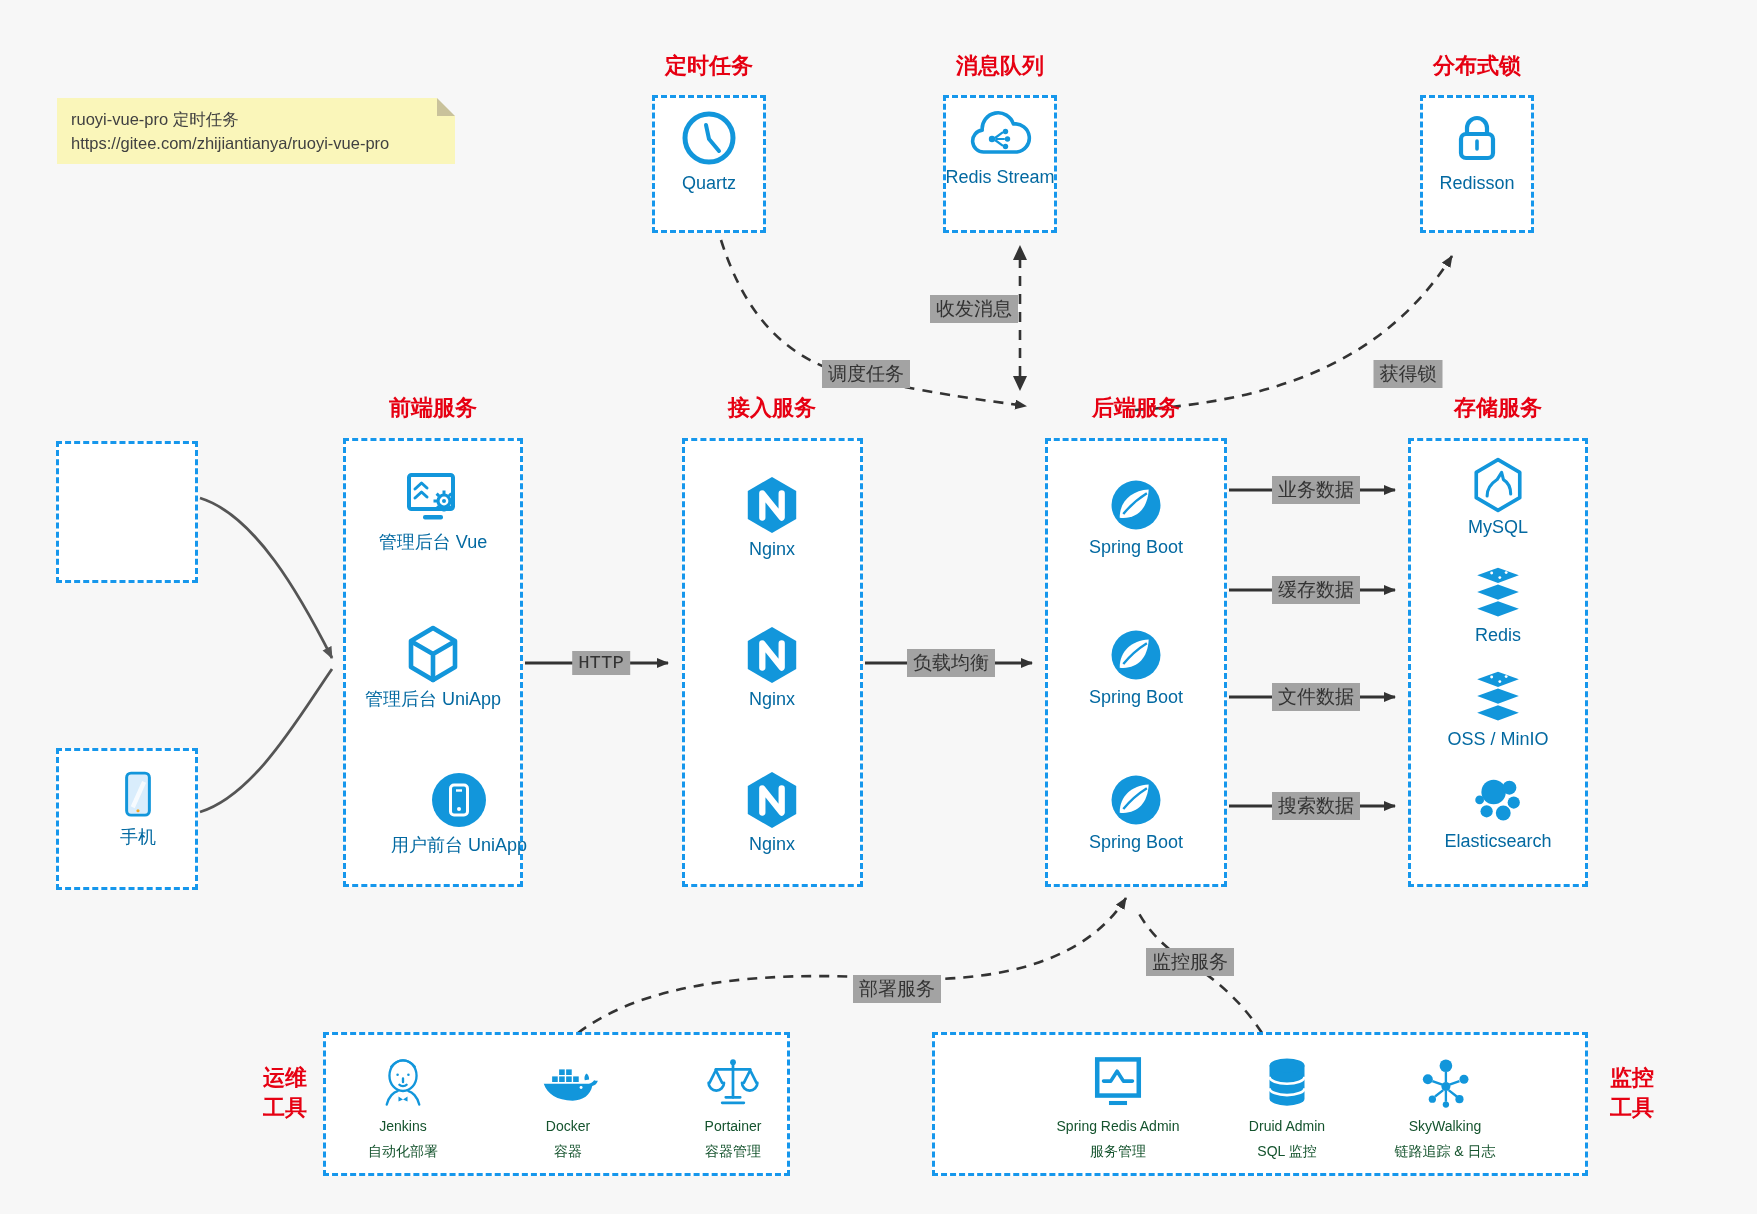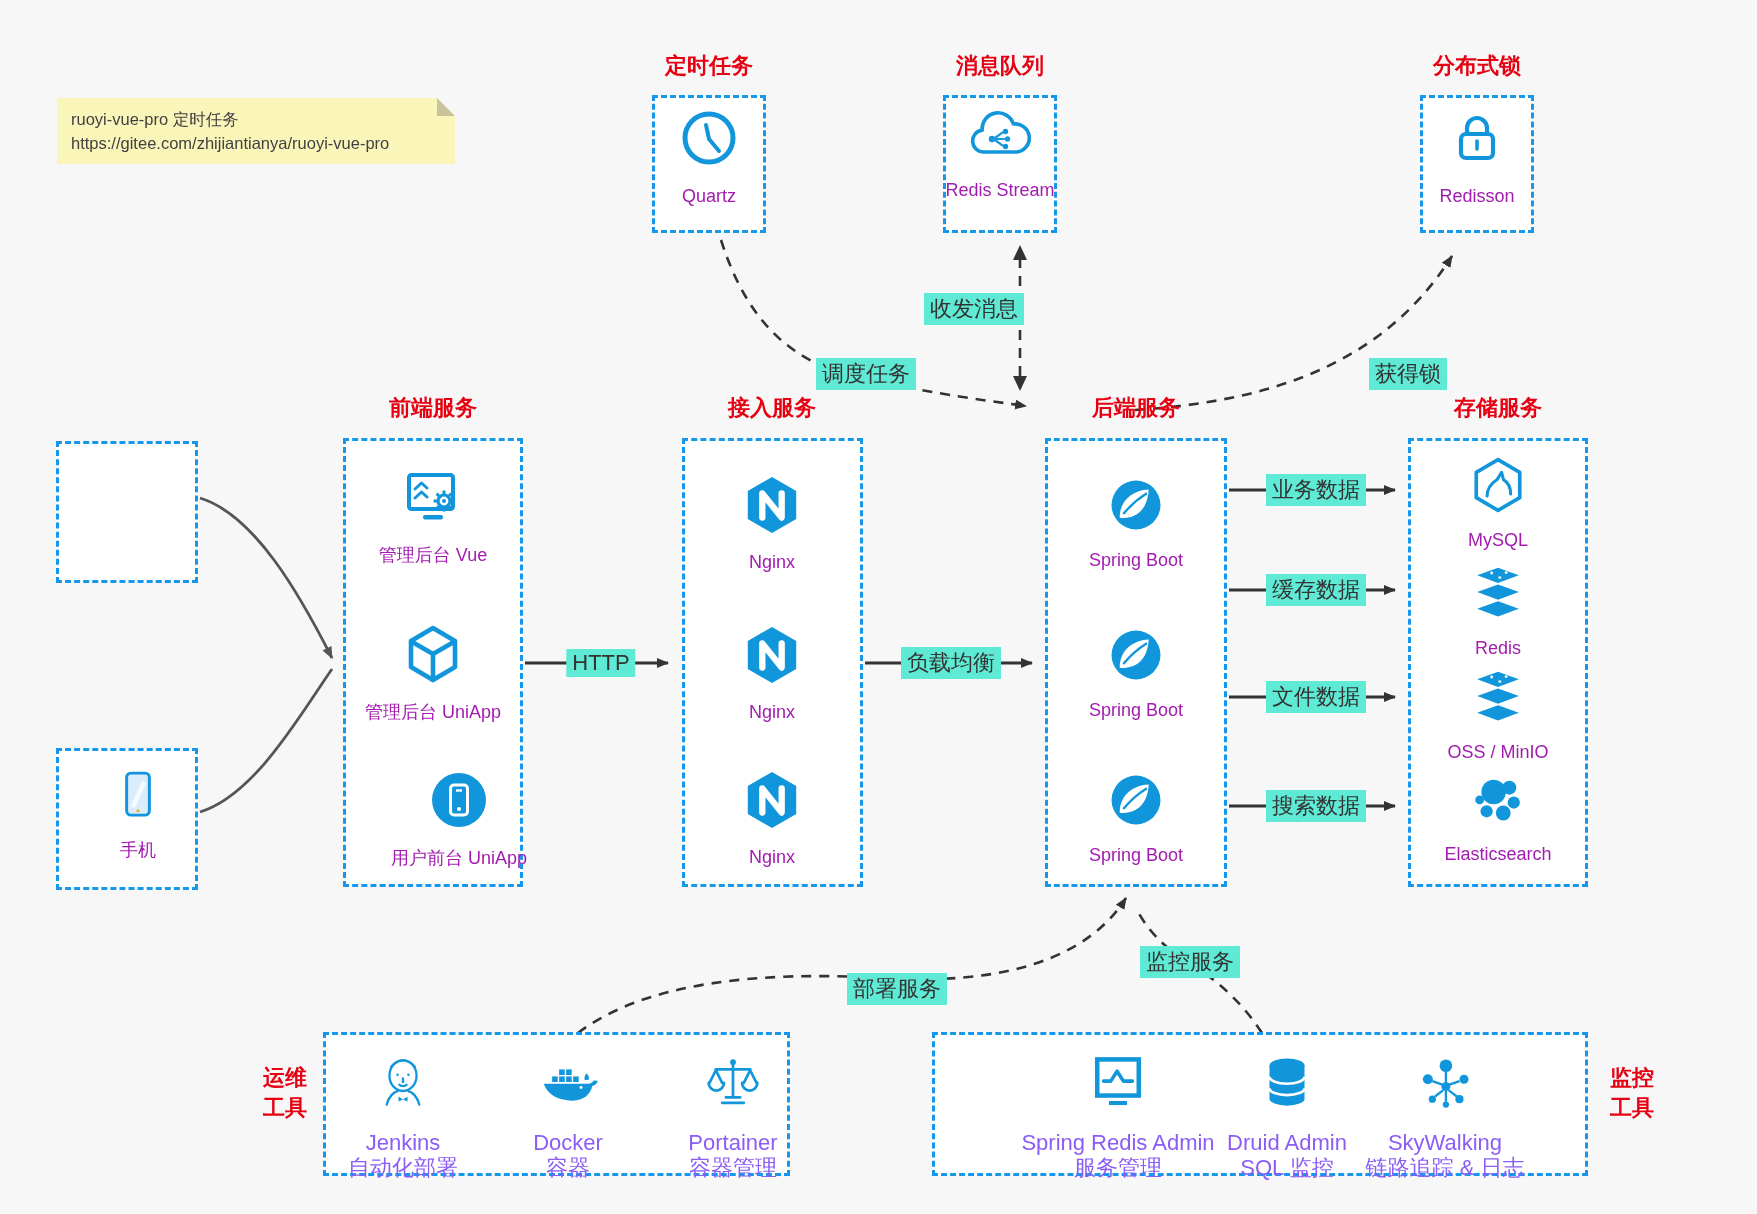--- a/index.html
+++ b/index.html
@@ -5,24 +5,24 @@
   html,body{margin:0;padding:0;background:#f7f7f7;}
   .canvas{position:relative;width:1757px;height:1214px;background:#f7f7f7;
           font-family:"Liberation Sans","DejaVu Sans",sans-serif;overflow:hidden;}
   .wires{position:absolute;left:0;top:0;z-index:1;}
   .box{position:absolute;background:#fff;border:3px dashed #1697ec;box-sizing:border-box;z-index:2;}
   .rtitle{position:absolute;z-index:4;transform:translate(-50%,-50%);color:#e60012;
           font-size:22px;font-weight:700;white-space:nowrap;}
   .rtitle.side{white-space:normal;text-align:center;line-height:30px;width:70px;font-family:Liberation Serif, serif;}
   .gitem{position:absolute;z-index:3;transform:translateX(-50%);text-align:center;width:200px;}
   .gitem svg{display:block;margin:0 auto;}
-  .lbl{margin-top:14px;font-size:18px;color:#a21caf;white-space:nowrap;line-height:24px;}
-  .lbl2{margin-top:20px;font-size:22px;color:#8b5cf6;white-space:nowrap;line-height:25px;}
-  .alabel{position:absolute;z-index:3;transform:translate(-50%,-50%);background:#5eead4;
-          padding:1px 6px;font-size:22px;color:#333;white-space:nowrap;}
+  .lbl{margin-top:1px;font-size:18px;color:#0369a1;white-space:nowrap;line-height:24px;}
+  .lbl2{margin-top:4px;font-size:14px;color:#14532d;white-space:nowrap;line-height:25px;}
+  .alabel{position:absolute;z-index:3;transform:translate(-50%,-50%);background:#a3a3a3;
+          padding:1px 6px;font-size:19px;color:#333;white-space:nowrap;font-family:Liberation Mono, monospace;}
   .note{position:absolute;left:57px;top:98px;width:398px;z-index:4;background:#faf6ba;
         padding:9px 14px;box-sizing:border-box;color:#414141;font-size:16.5px;line-height:24px;}
   .note .fold{position:absolute;top:0;right:0;width:0;height:0;
         border-style:solid;border-width:0 18px 18px 0;border-color:#f7f7f7 #f7f7f7 #c9c29b #c9c29b;}
 </style>
 </head>
 <body>
 
 <div class="canvas">
 

